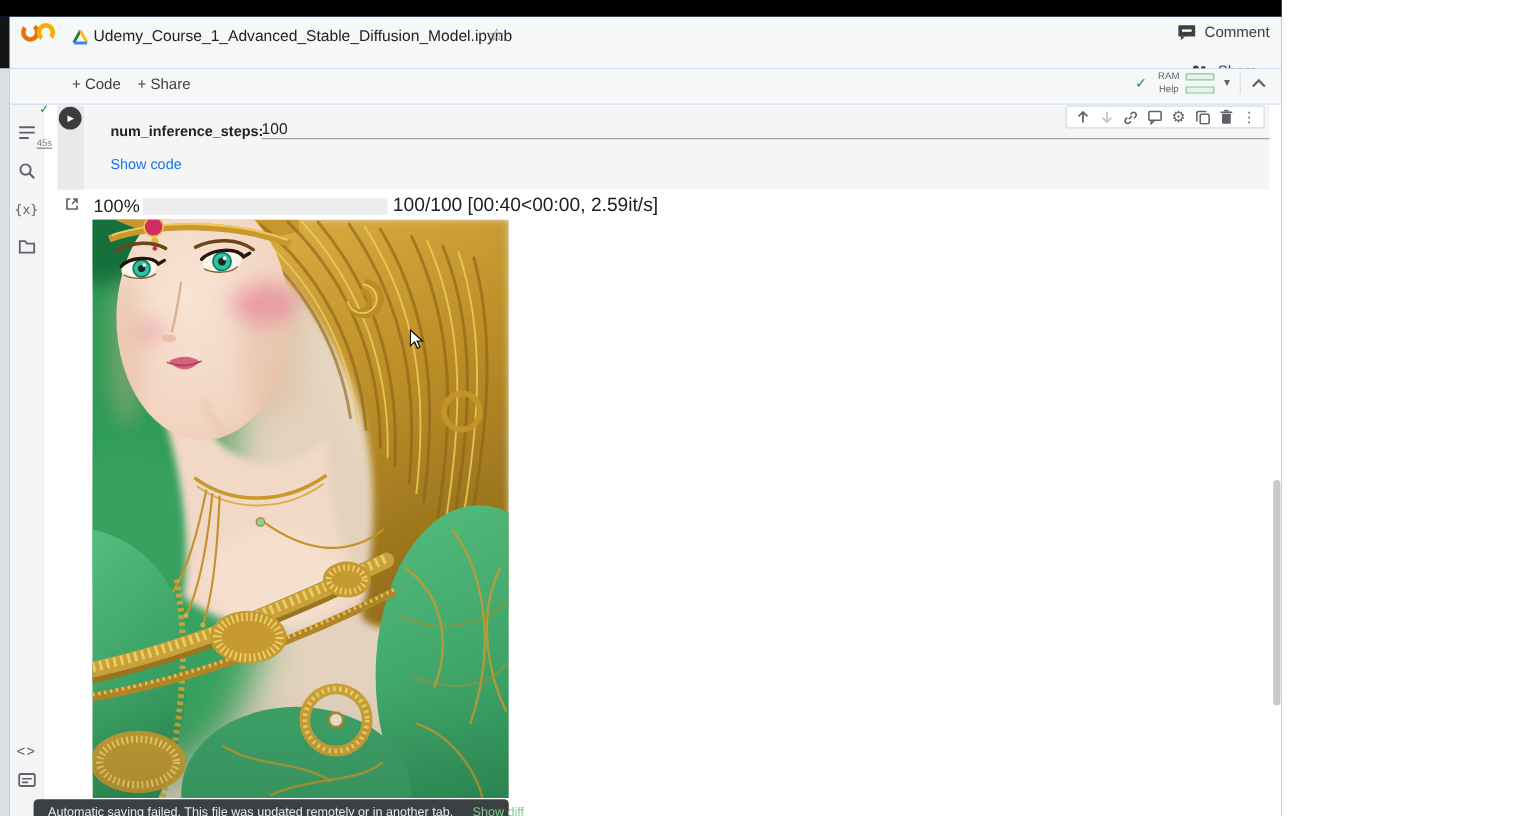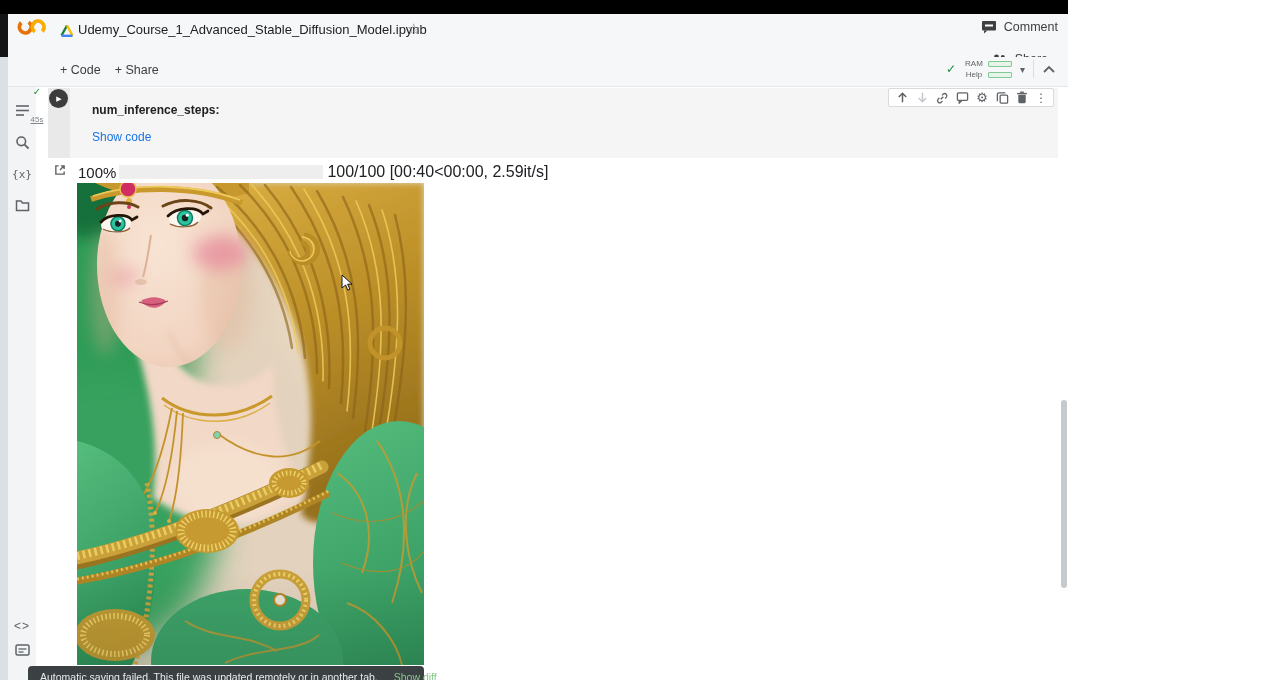--- a/index.html
+++ b/index.html
@@ -210,20 +210,23 @@
 
     <div class="cell">
       <div class="cell-form">
         <div class="cell-gutter">
           <div class="run-btn">
             <span>▶</span>
           </div>
         </div>
         <div class="form-row">
           <span class="form-label">num_inference_steps:</span>
+          <span class="form-value-wrap">
+            <span class="form-value">100</span>
+          </span>
         </div>
         <div class="show-code">Show code</div>
 
         <div class="cell-toolbar">
           <span class="ct-icon">
             <svg width="13" height="13" viewBox="0 0 14 14">
                 <path d="M7 12 L7 3 M3 6.5 L7 2.5 L11 6.5" fill="none" stroke="currentColor" stroke-width="1.6"></path>
               </svg>
           </span>
           <span class="ct-icon disabled">

